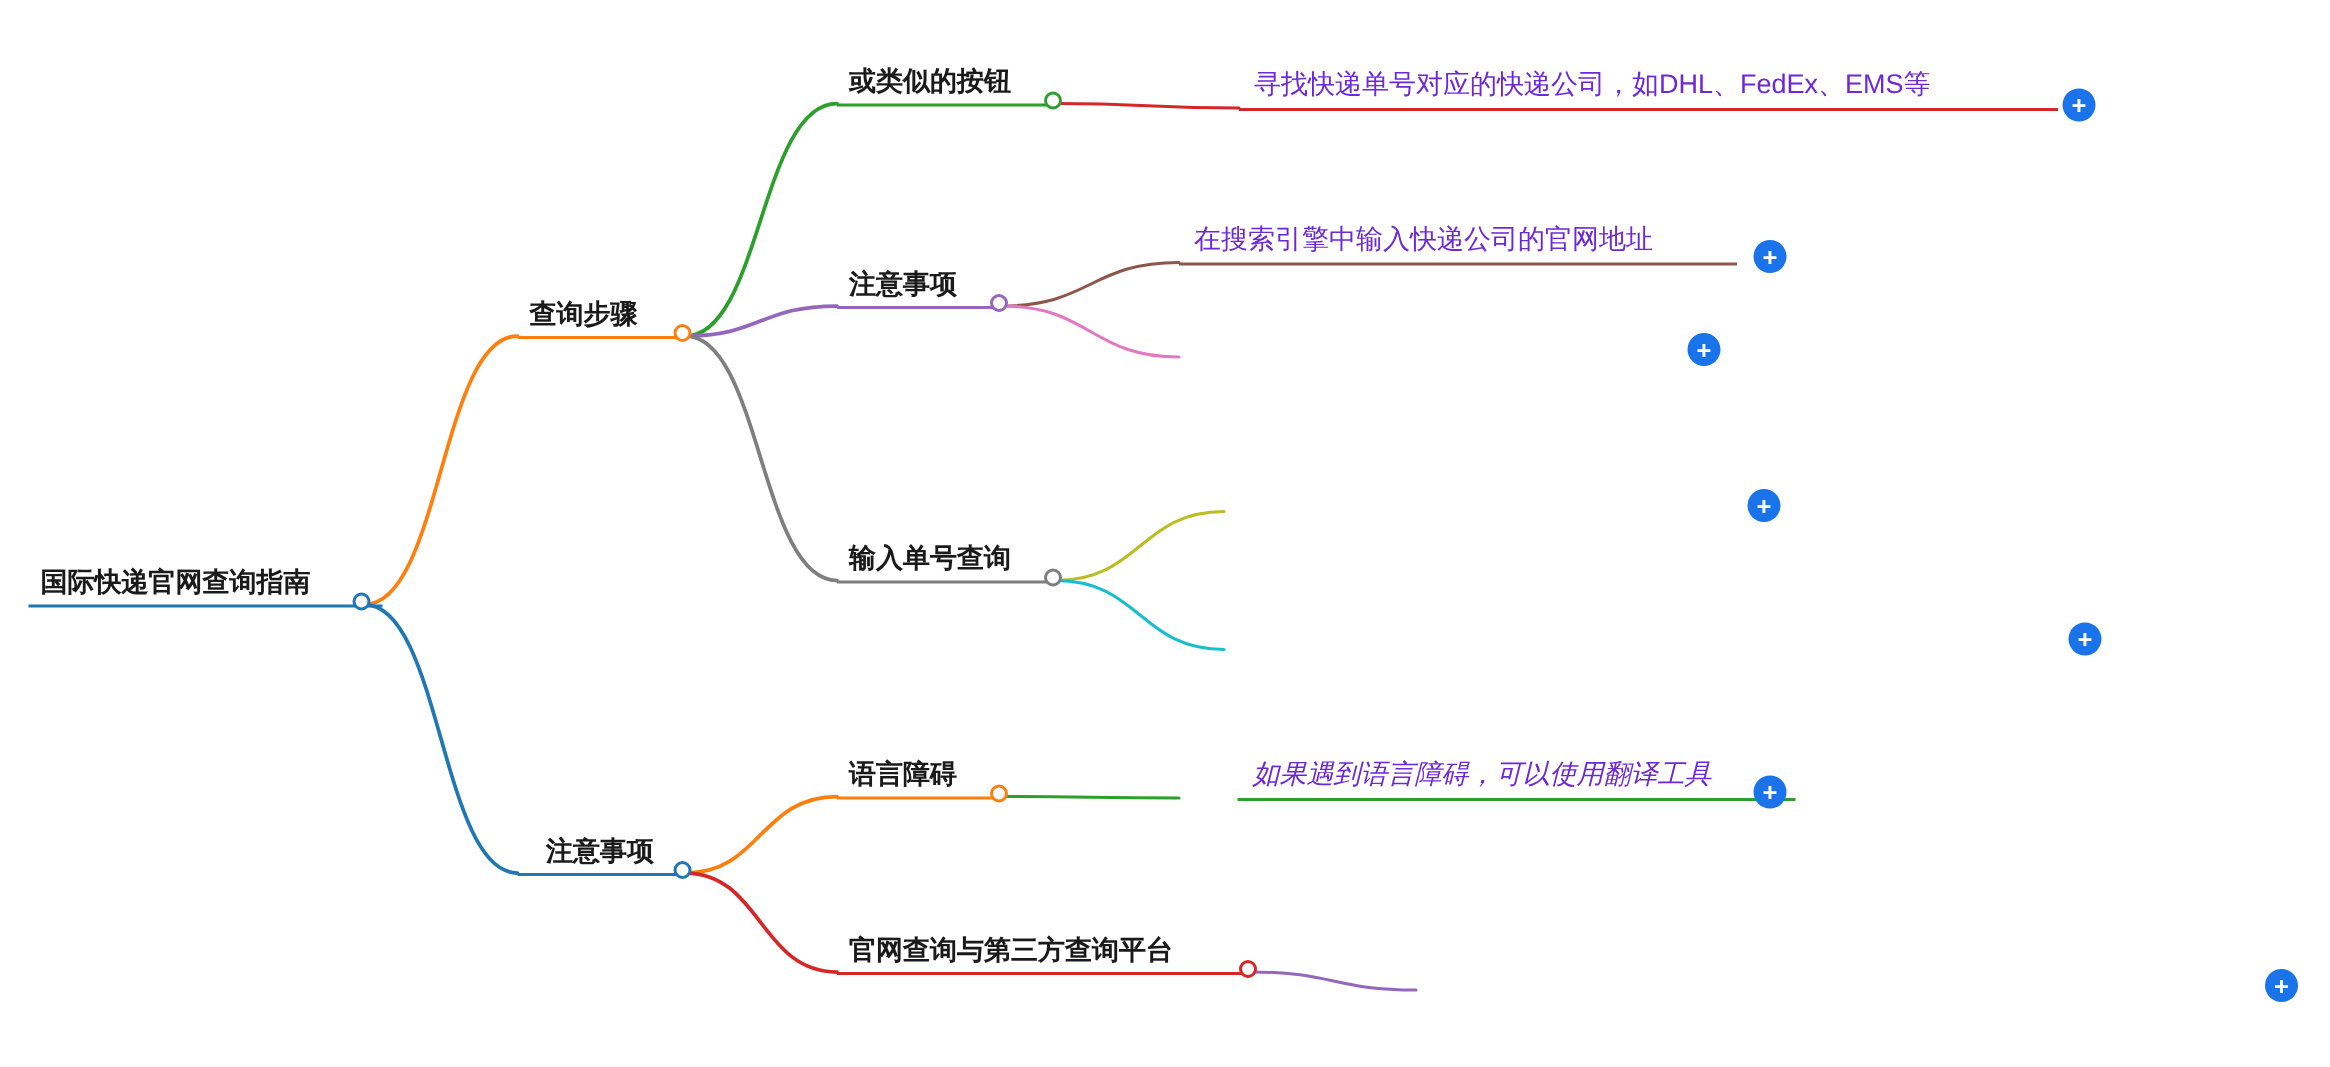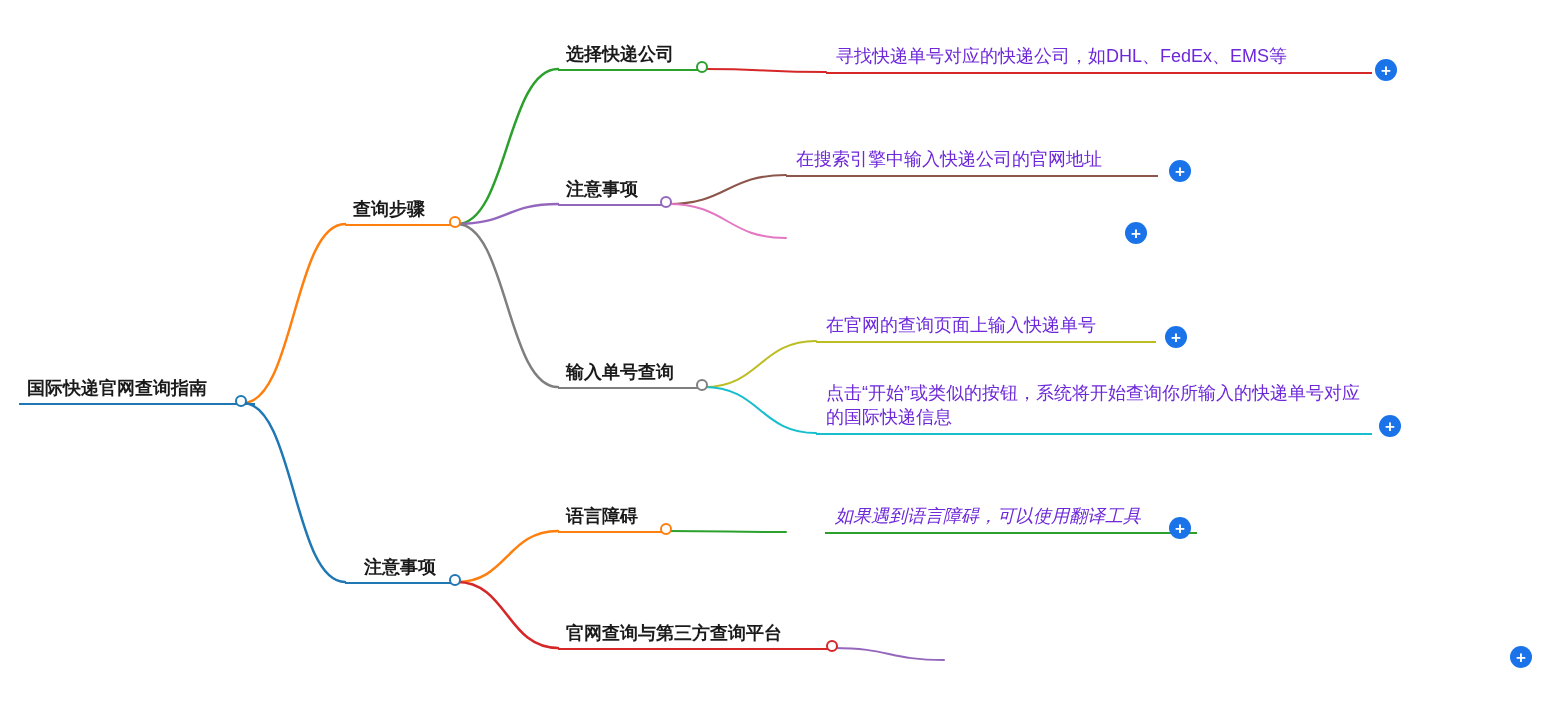--- a/index.html
+++ b/index.html
@@ -94,21 +94,21 @@
 
   <div class="label" style="left:19px; top:374px; width:236px; border-color:#1f77b4;">国际快递官网查询指南</div>
   <div class="circle" style="left:235px; top:395px; border-color:#1f77b4;"></div>
 
   <div class="label" style="left:345px; top:195px; width:110px; border-color:#ff7f0e;">查询步骤</div>
   <div class="circle" style="left:449px; top:216px; border-color:#ff7f0e;"></div>
 
   <div class="label" style="left:345px; top:553px; width:110px; border-color:#1f77b4;text-align:center;">注意事项</div>
   <div class="circle" style="left:449px; top:574px; border-color:#1f77b4;"></div>
 
-  <div class="label" style="left:558px; top:40px; width:142px; border-color:#2ca02c;">选择快递公司</div>
+  <div class="label" style="left:558px; top:40px; width:142px; border-color:#2ca02c;">或类似的按钮</div>
   <div class="circle" style="left:696px; top:61px; border-color:#2ca02c;"></div>
 
   <div class="leaf single" style="left:826px; top:41px; width:546px; border-color:#d62728;">寻找快递单号对应的快递公司，如DHL、FedEx、EMS等</div>
   <div class="plus" style="left:1375px; top:59px;">
     <span>+</span>
   </div>
 
   <div class="label" style="left:558px; top:175px; width:106px; border-color:#9467bd;">注意事项</div>
   <div class="circle" style="left:660px; top:196px; border-color:#9467bd;"></div>
 
@@ -117,26 +117,24 @@
     <span>+</span>
   </div>
 
   <div class="plus" style="left:1125px; top:222px;">
     <span>+</span>
   </div>
 
   <div class="label" style="left:558px; top:358px; width:142px; border-color:#7f7f7f;">输入单号查询</div>
   <div class="circle" style="left:696px; top:379px; border-color:#7f7f7f;"></div>
 
-  <div class="leaf single" style="left:816px; top:310px; width:340px; border-color:#bcbd22;">在官网的查询页面上输入快递单号</div>
   <div class="plus" style="left:1165px; top:326px;">
     <span>+</span>
   </div>
 
-  <div class="leaf" style="left:816px; top:378px; width:556px; border-color:#17becf;">点击“开始”或类似的按钮，系统将开始查询你所输入的快递单号对应的国际快递信息</div>
   <div class="plus" style="left:1379px; top:415px;">
     <span>+</span>
   </div>
 
   <div class="label" style="left:558px; top:502px; width:106px; border-color:#ff7f0e;">语言障碍</div>
   <div class="circle" style="left:660px; top:523px; border-color:#ff7f0e;"></div>
 
   <div class="leaf single" style="left:825px; top:501px; width:372px; border-color:#2ca02c;font-style:italic;">如果遇到语言障碍，可以使用翻译工具</div>
   <div class="plus" style="left:1169px; top:517px;">
     <span>+</span>

